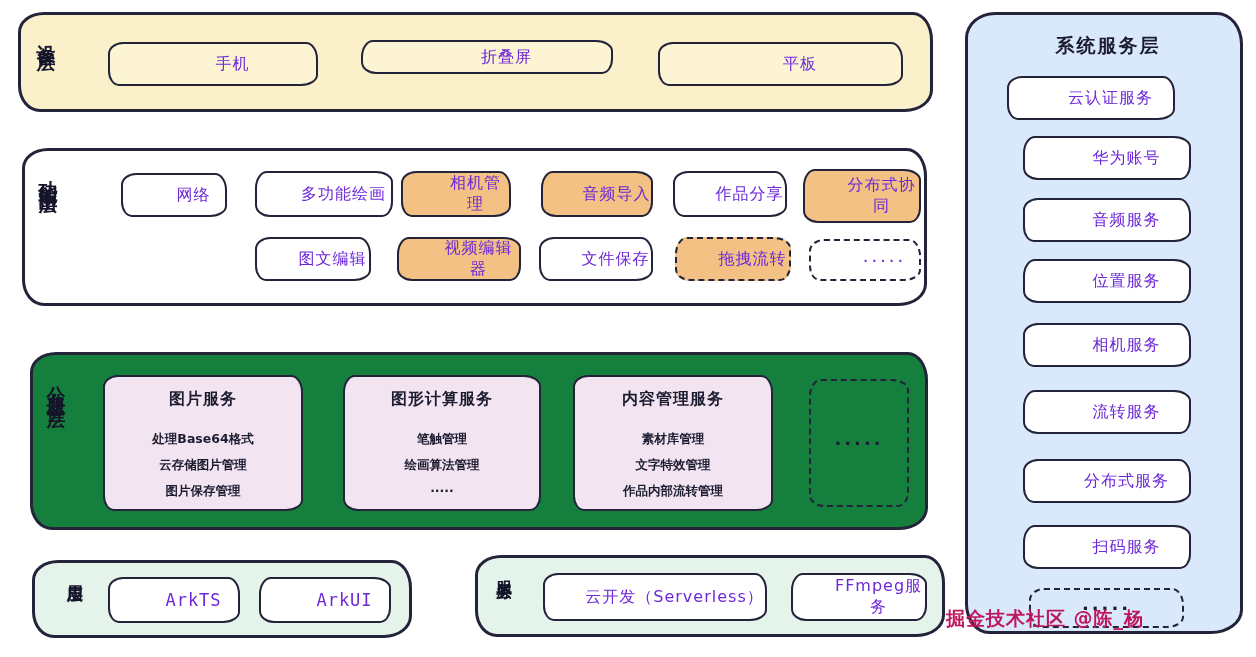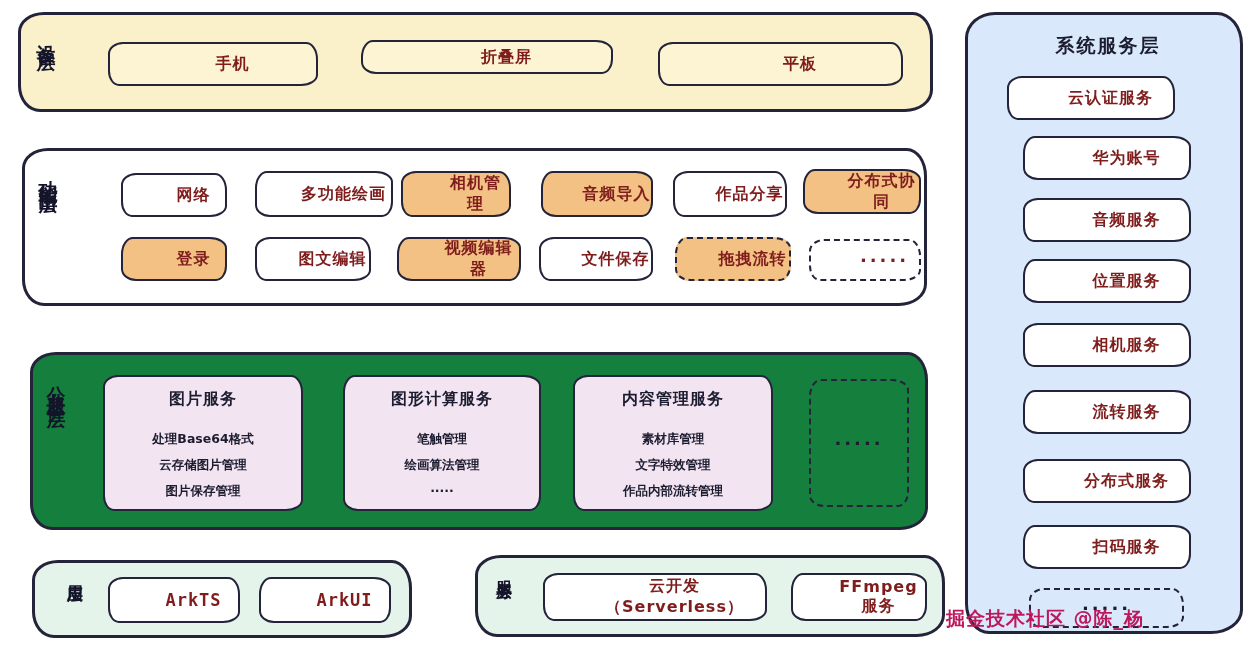--- a/index.html
+++ b/index.html
@@ -31,23 +31,23 @@
     line-height: 1;
   }
   .chip {
     position: absolute;
     border: 2.5px solid #23233a;
     background: #ffffff;
     display: flex;
     align-items: center;
     justify-content: center;
     font-size: 16px;
-    font-weight: bold;
+    font-weight: normal;
     letter-spacing: 1px;
-    color: #7f1d1d;
+    color: #6d28d9;
     text-align: center;
     padding-left: 39px;
   }
   .chip.yellow  { background: #FCF4D2; }
   .chip.orange  { background: #F2C183; }
   .chip.dashedb { border-style: dashed; }
   .chip.mono    { font-family: "DejaVu Sans Mono", monospace; font-size: 17px; }
   .dots { letter-spacing: 3px; font-size: 18px; }
   .card {
     position: absolute;
@@ -105,23 +105,22 @@
   </div>
 
   <div class="layer rBig" style="left:22px;top:148px;width:905px;height:158px;background:#ffffff">
     <div class="vlabel" style="left:14px;top:13px;letter-spacing:4px">功能输出层</div>
 
     <div class="chip rA" style="left:96px;top:22px;width:106px;height:44px">网络</div>
     <div class="chip rB" style="left:230px;top:20px;width:138px;height:46px">多功能绘画</div>
     <div class="chip orange rA" style="left:376px;top:20px;width:110px;height:46px">相机管理</div>
     <div class="chip orange rB" style="left:516px;top:20px;width:112px;height:46px">音频导入</div>
     <div class="chip rA" style="left:648px;top:20px;width:114px;height:46px">作品分享</div>
-    <div class="chip orange rB" style="left:778px;top:18px;width:118px;height:45px">分布式协同</div>
+    <div class="chip orange rB" style="left:778px;top:18px;width:118px;height:54px">分布式协同</div>
 
-    <div class="chip orange rB" style="left:96px;top:86px;width:106px;height:44px">登录</div>
     <div class="chip rA" style="left:230px;top:86px;width:116px;height:44px">图文编辑</div>
     <div class="chip orange rB" style="left:372px;top:86px;width:124px;height:44px">视频编辑器</div>
     <div class="chip rA" style="left:514px;top:86px;width:114px;height:44px">文件保存</div>
     <div class="chip orange dashedb rB" style="left:650px;top:86px;width:116px;height:44px">拖拽流转</div>
     <div class="chip dashedb dots rA" style="left:784px;top:88px;width:112px;height:42px">·····</div>
   </div>
 
   <div class="layer rBig" style="left:30px;top:352px;width:898px;height:178px;background:#15803d">
     <div class="vlabel" style="left:14px;top:16px;letter-spacing:6px">公共服务层</div>
 

